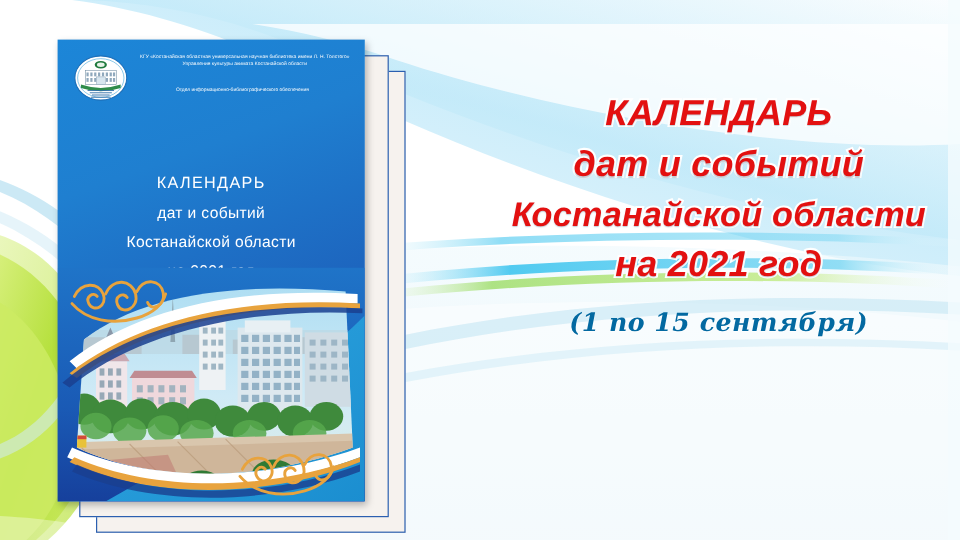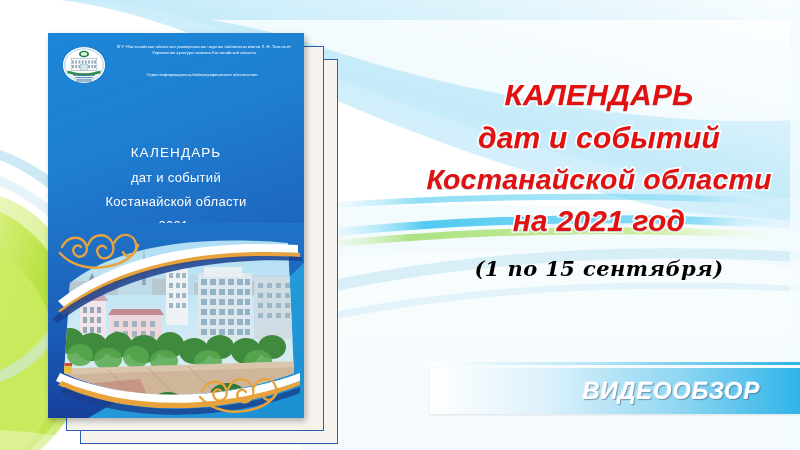--- a/index.html
+++ b/index.html
@@ -62,21 +62,21 @@
     -webkit-text-stroke:3.4px #ffffff;
     paint-order:stroke fill;
     text-shadow:0 1px 1px rgba(120,140,160,.45);
     white-space:nowrap;
   }
   #headline .hl.wide{font-size:28.5px;}
   #subtitle{
     margin-top:14px;
     font-family:"DejaVu Serif", serif;
     font-style:italic;font-weight:bold;
-    font-size:21px;color:#000000;
+    font-size:21px;color:#0369a1;
     letter-spacing:.4px;
     text-shadow:0 1px 1px rgba(255,255,255,.9);
   }
 
   
   #video-banner{
     position:absolute;left:430px;top:368px;width:370px;height:46px;
     background:linear-gradient(90deg,#ffffff 0%,#dff2fb 30%,#8ed6f2 68%,#2fb3e8 100%);
     display:flex;align-items:center;justify-content:flex-end;
     box-shadow:0 1px 2px rgba(0,0,0,.10);
@@ -444,17 +444,14 @@
   </div>
 
   <div id="headline">
     <div class="hl">КАЛЕНДАРЬ</div>
     <div class="hl">дат и событий</div>
     <div class="hl wide">Костанайской области</div>
     <div class="hl">на 2021 год</div>
     <div id="subtitle">(1 по 15 сентября)</div>
   </div>
 
-  <div id="video-banner">
-    <span class="vb-text">ВИДЕООБЗОР</span>
-  </div>
 
 </div>
 
 </body></html>

